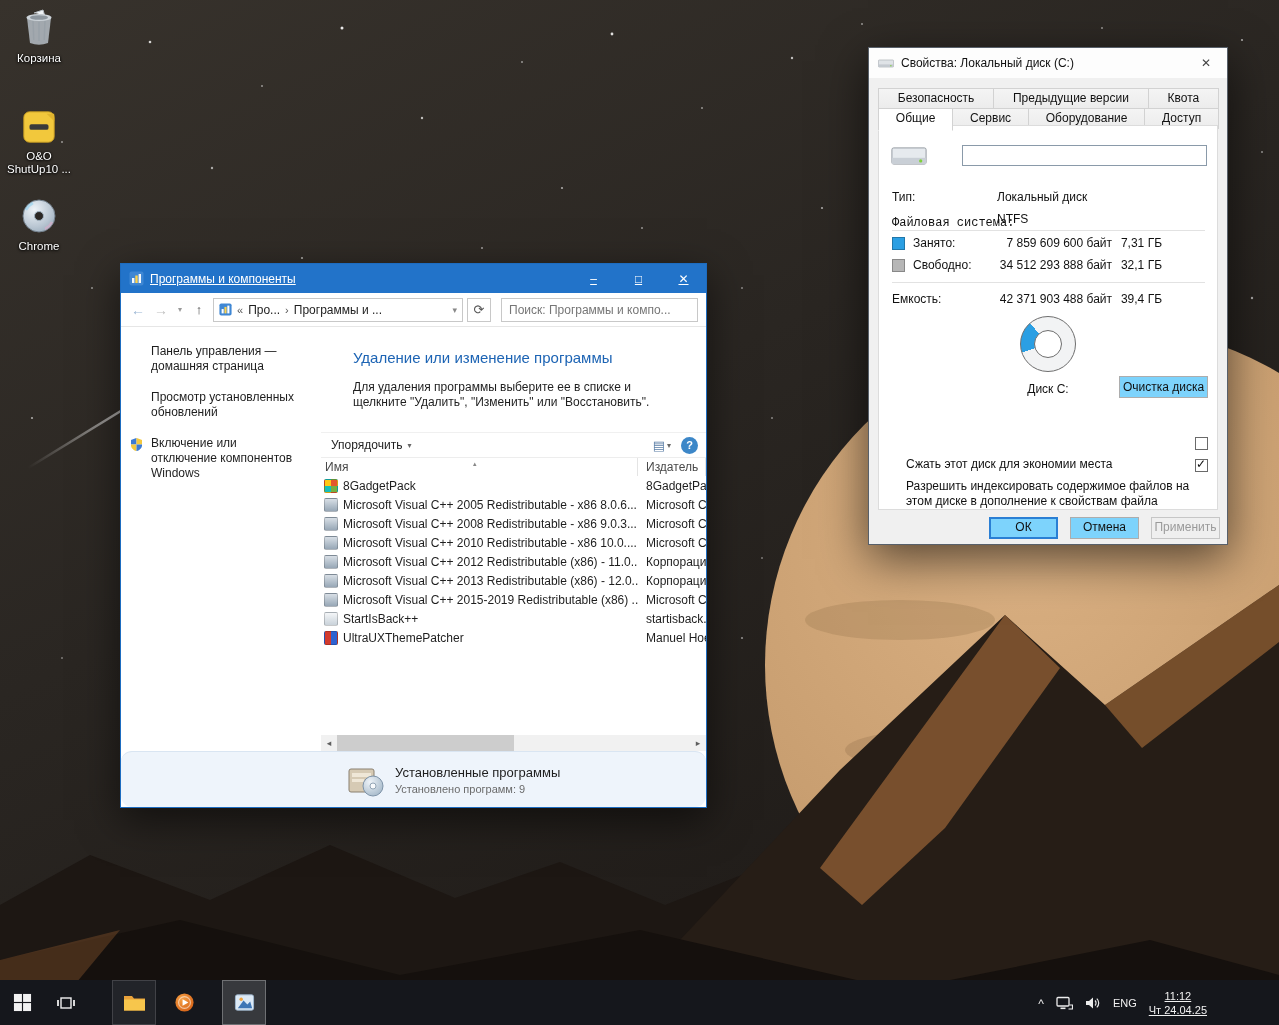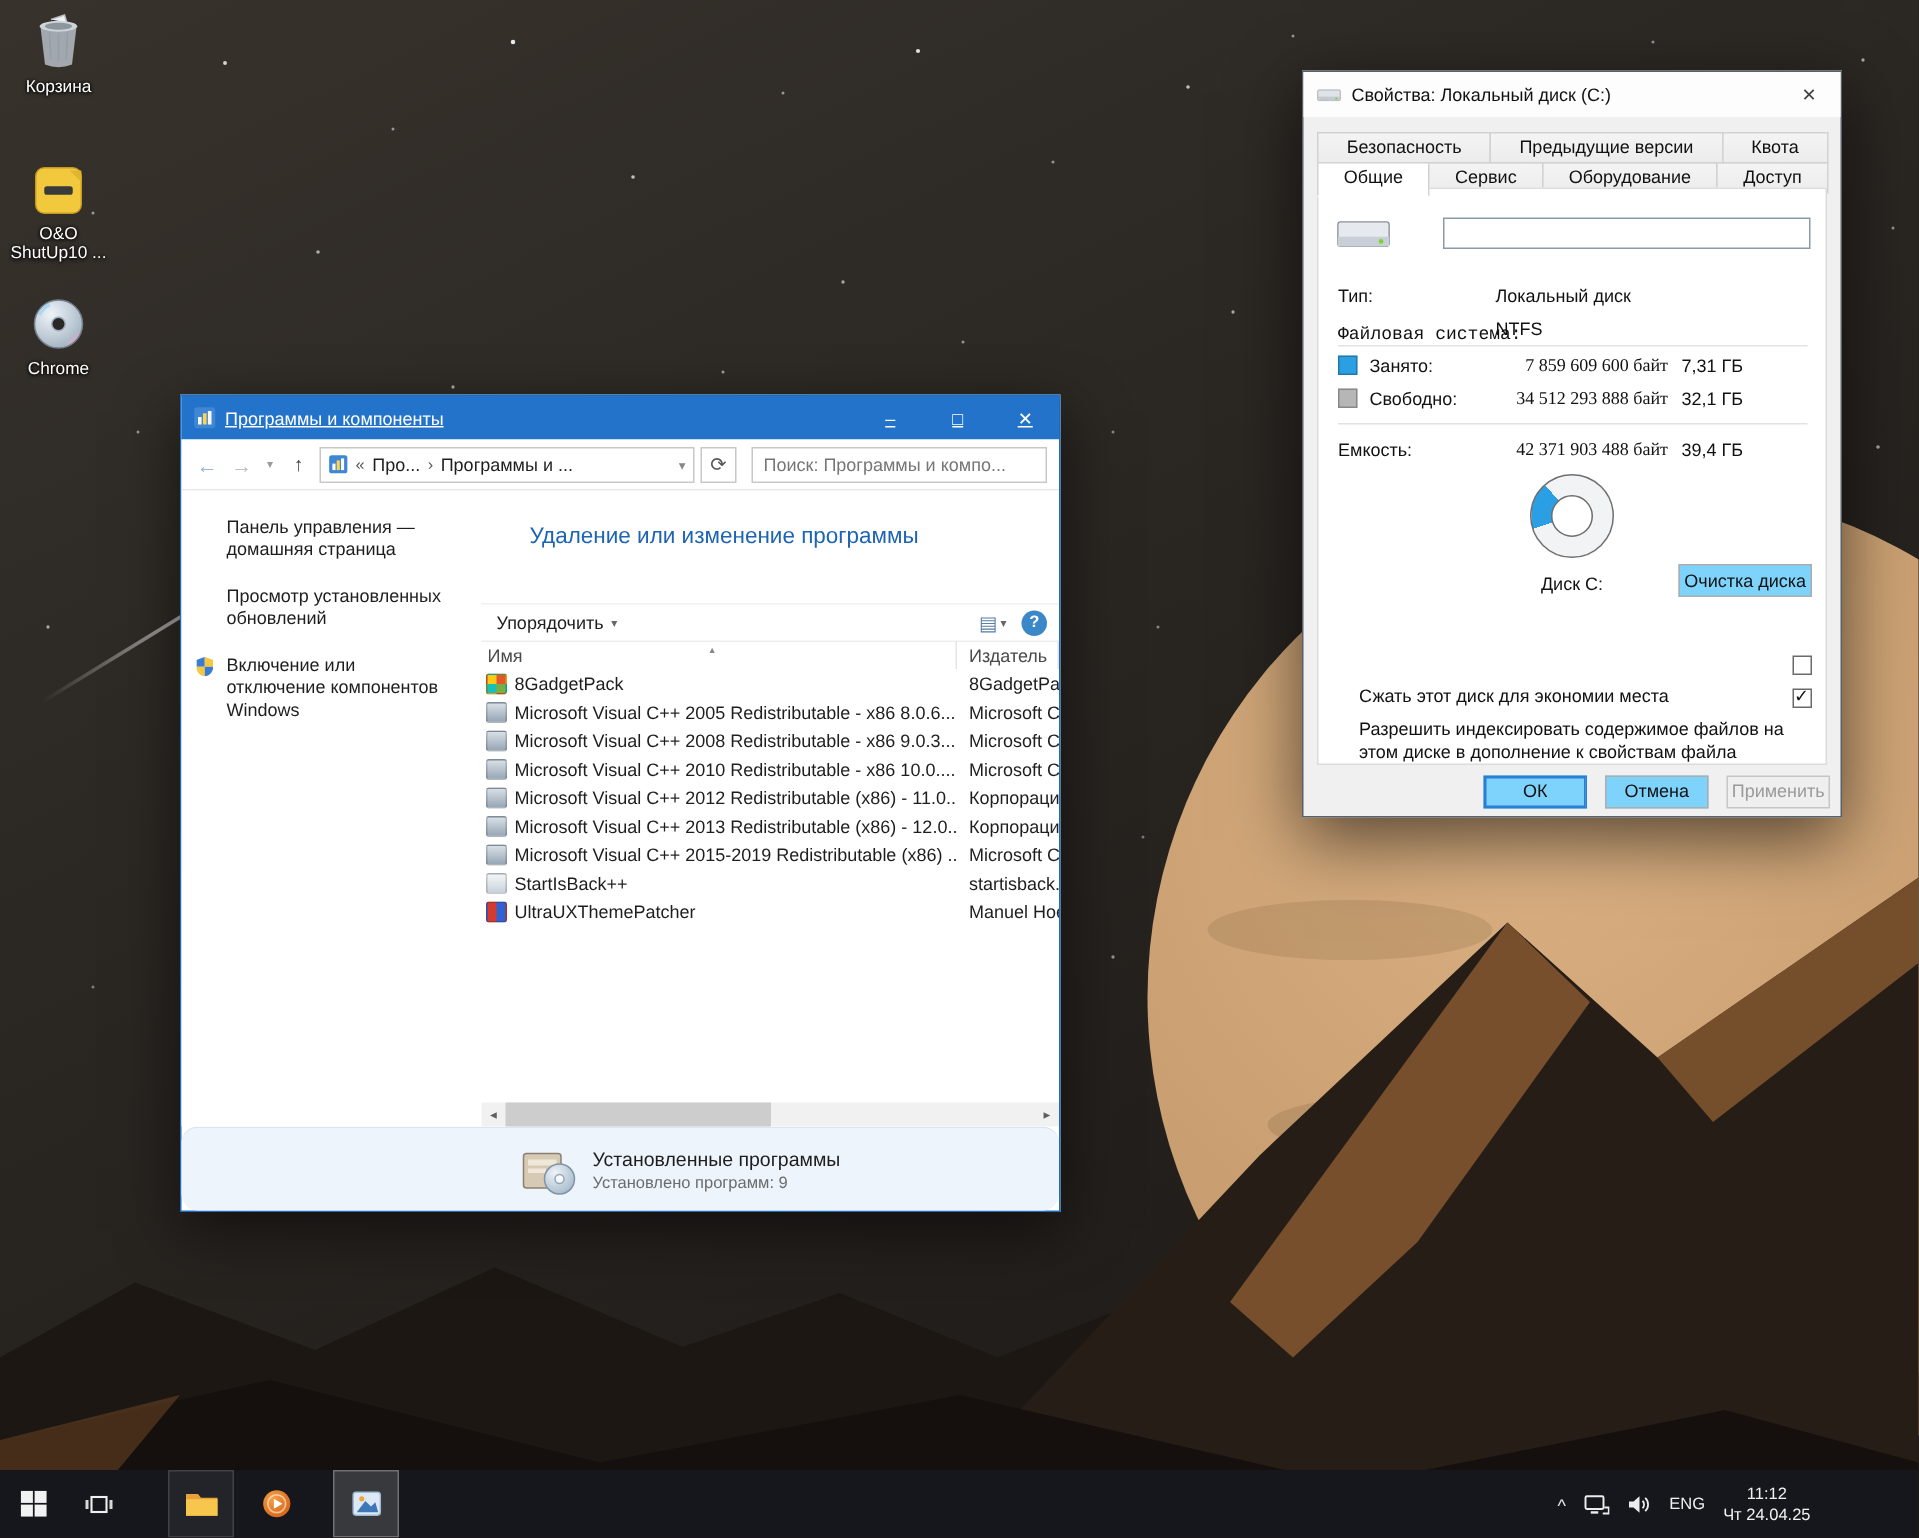--- a/index.html
+++ b/index.html
@@ -80,21 +80,21 @@
   .tab.sel { background:#fff; border-bottom:1px solid #fff; position:relative; z-index:3; padding-bottom:4px; margin-bottom:-2px; }
   .page { position:absolute; left:9px; right:9px; top:77px; height:385px; background:#fff; border:1px solid #dcdcdc; z-index:1; }
   .abs { position:absolute; }
   .vol-input { position:absolute; left:83px; top:19px; width:245px; height:21px; border:1px solid #8a9aa9; font:12px "Liberation Sans", sans-serif; padding:0 4px; }
   .sep { position:absolute; left:13px; right:12px; height:1px; background:#e2e2e2; }
   .urow { position:absolute; left:13px; display:flex; align-items:center; }
   .sq { width:13px; height:13px; margin-right:8px; border:1px solid rgba(0,0,0,.25); flex:none; }
   .sq.used { background:#2b9fe3; }
   .sq.free { background:#b6b6b6; }
   .ulabel { width:64px; }
-  .ubytes { width:135px; text-align:right;font-family:Liberation Serif, serif; }
+  .ubytes { width:135px; text-align:right; }
   .usize { width:50px; text-align:right; }
   .ulabel2 { width:85px; }
   .donut { position:absolute; left:141px; top:190px; width:56px; height:56px; border-radius:50%; border:1px solid #6e6e6e;
            background:conic-gradient(#f2f3f4 0deg 252deg, #2b9fe3 252deg 319deg, #f2f3f4 319deg 360deg); }
   .donut::after { content:""; position:absolute; inset:13px; background:#fff; border-radius:50%; border:1px solid #6e6e6e; }
   .disk-label { position:absolute; left:141px; top:256px; width:56px; text-align:center; }
   .btn { background:#7dd3fc; border:1px solid #adadad; font-size:12px; text-align:center; }
   .cleanup { position:absolute; left:240px; top:250px; width:89px; height:22px; line-height:20px; }
   .chkrow { position:absolute; left:27px; display:flex; gap:7px; align-items:flex-end;flex-direction:column; }
   .chk { width:13px; height:13px; border:1px solid #6a6a6a; background:#fff; flex:none; margin-top:1px; position:relative; }
@@ -107,21 +107,21 @@
   .fieldlabel { color:#111; }
 
   
   .taskbar { position:absolute; left:0; bottom:0; width:1279px; height:45px; background:#15171c; display:flex; align-items:stretch; z-index:50; }
   .tb-btn { width:44px; display:flex; align-items:center; justify-content:center; }
   .tb-btn.open { background:rgba(255,255,255,.06); box-shadow:inset 0 0 0 1px rgba(255,255,255,.14); }
   .tb-btn.active { background:rgba(255,255,255,.15); box-shadow:inset 0 0 0 1px rgba(255,255,255,.28); }
   .tb-gap { width:24px; }
   .tray { margin-left:auto; display:flex; align-items:center; gap:12px; padding-right:72px; color:#f1f1f1; font-size:11px; }
   .tray-chevron { font-size:12px; color:#e8e8e8; transform:translateY(1px); }
-  .clock { text-align:center; line-height:14px; }
+  .clock { text-align:center; line-height:14px;text-decoration:underline; }
 </style>
 </head>
 <body>
 
 <svg class="bg" width="1279" height="1025" viewBox="0 0 1279 1025">
   <defs>
     <linearGradient id="sky" x1="0" y1="0" x2="0.6" y2="1">
       <stop offset="0" stop-color="#37322c"></stop>
       <stop offset="0.5" stop-color="#2a2622"></stop>
       <stop offset="1" stop-color="#1f1b18"></stop>
@@ -292,20 +292,21 @@
             </g>
           </svg>
         </span>
         <span>Включение или отключение компонентов Windows</span>
       </div>
     </div>
 
     <div class="pw-main">
       <div class="main-head">
         <div class="pw-h1">Удаление или изменение программы</div>
+        <div class="pw-desc">Для удаления программы выберите ее в списке и щелкните "Удалить", "Изменить" или "Восстановить".</div>
       </div>
 
       <div class="cmdbar">
         <span class="organize">
           <span>Упорядочить</span>
           <span class="dd">▾</span>
         </span>
         <span class="cmd-sp"></span>
         <span class="viewico">▤</span>
         <span class="viewdd">▾</span>

